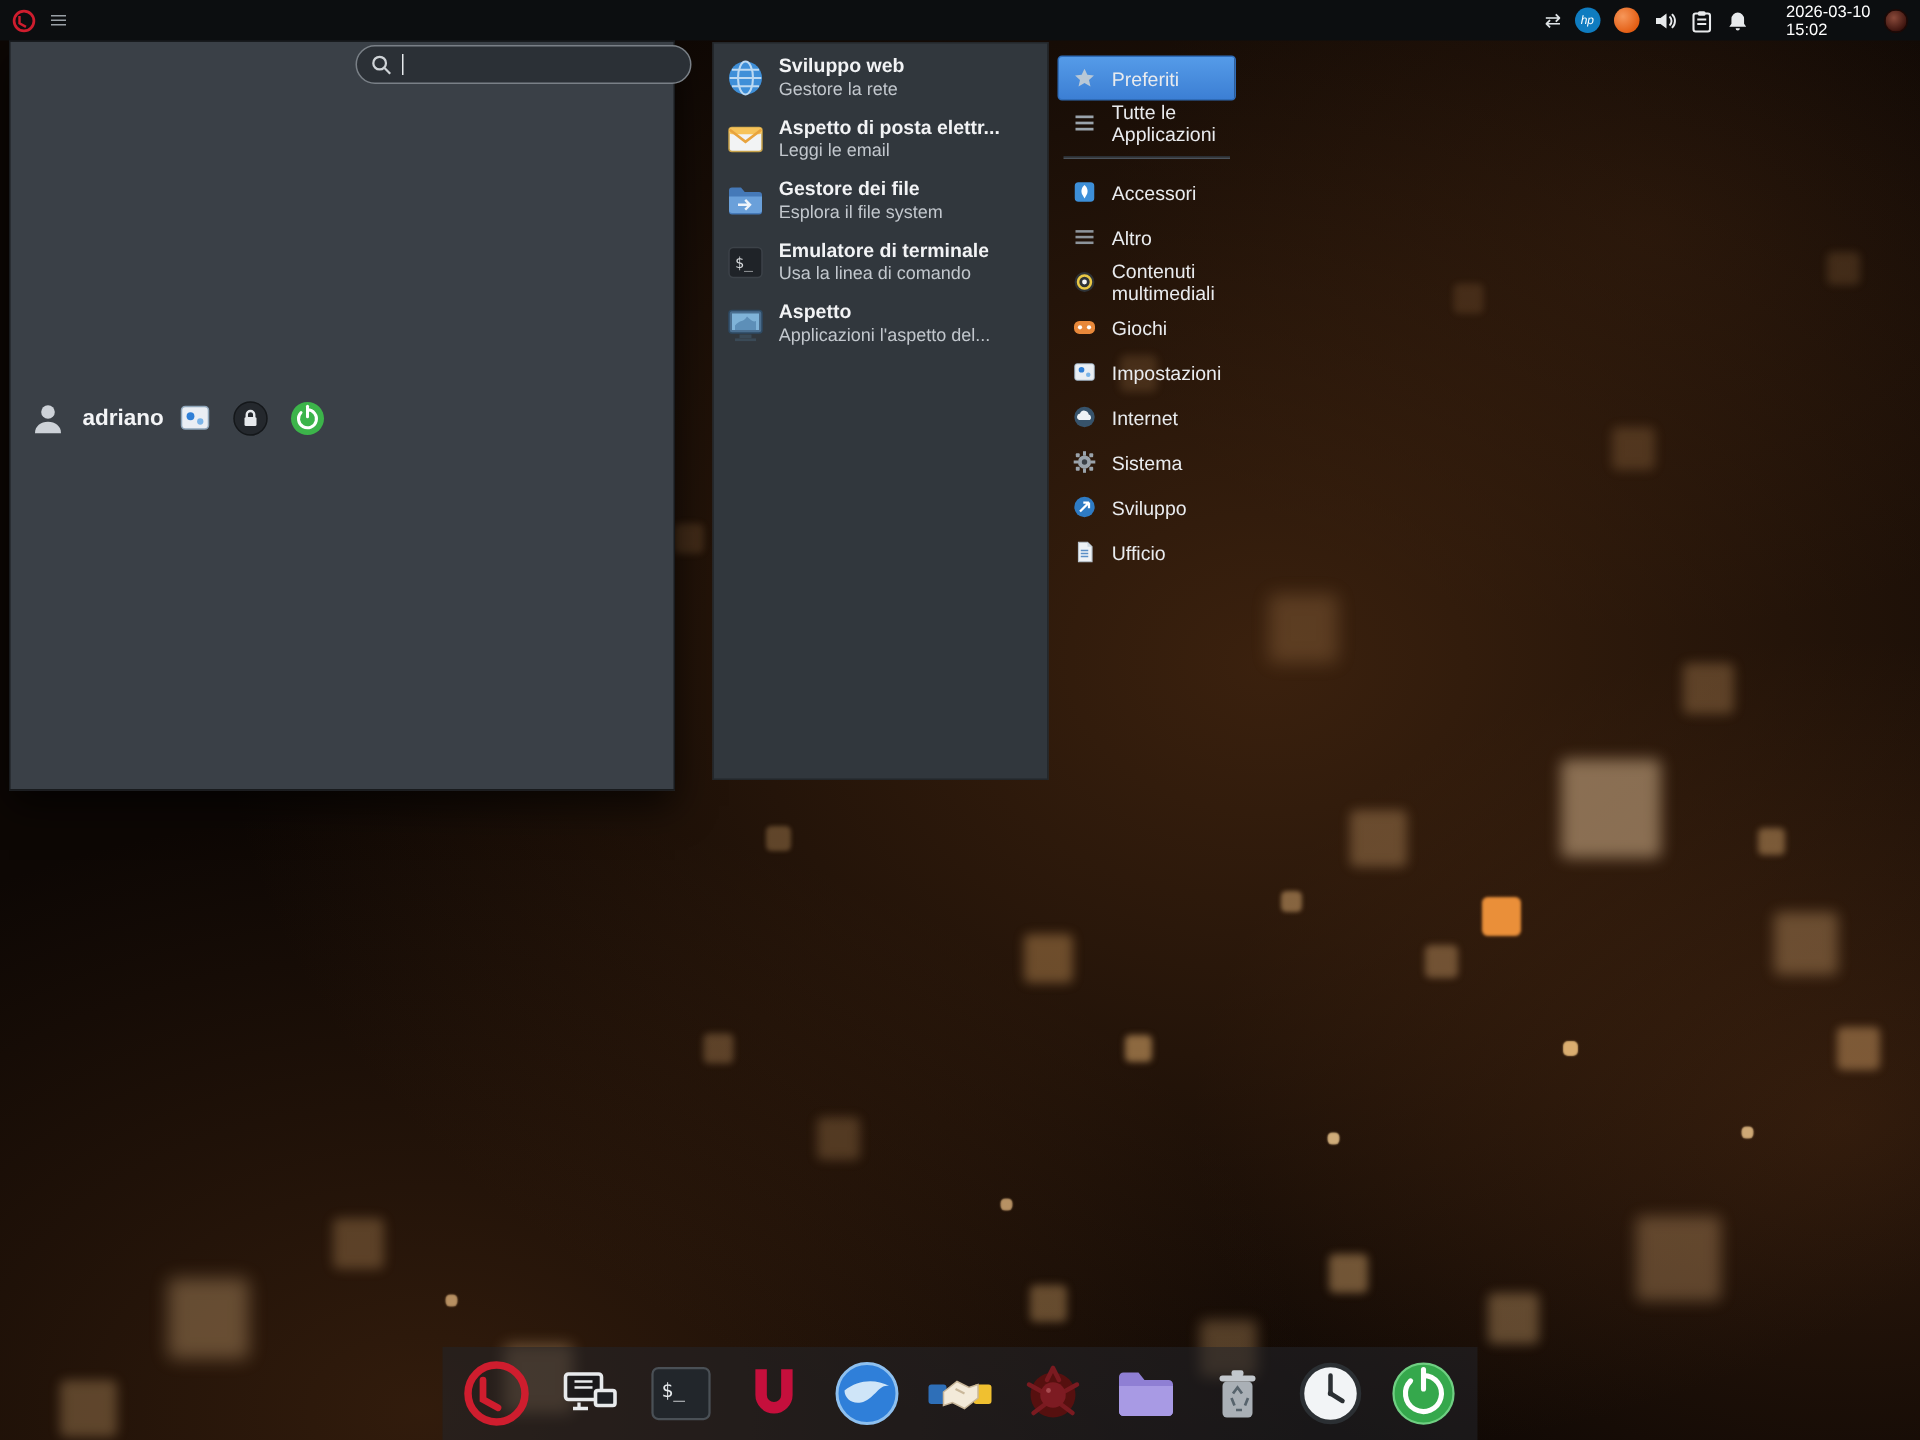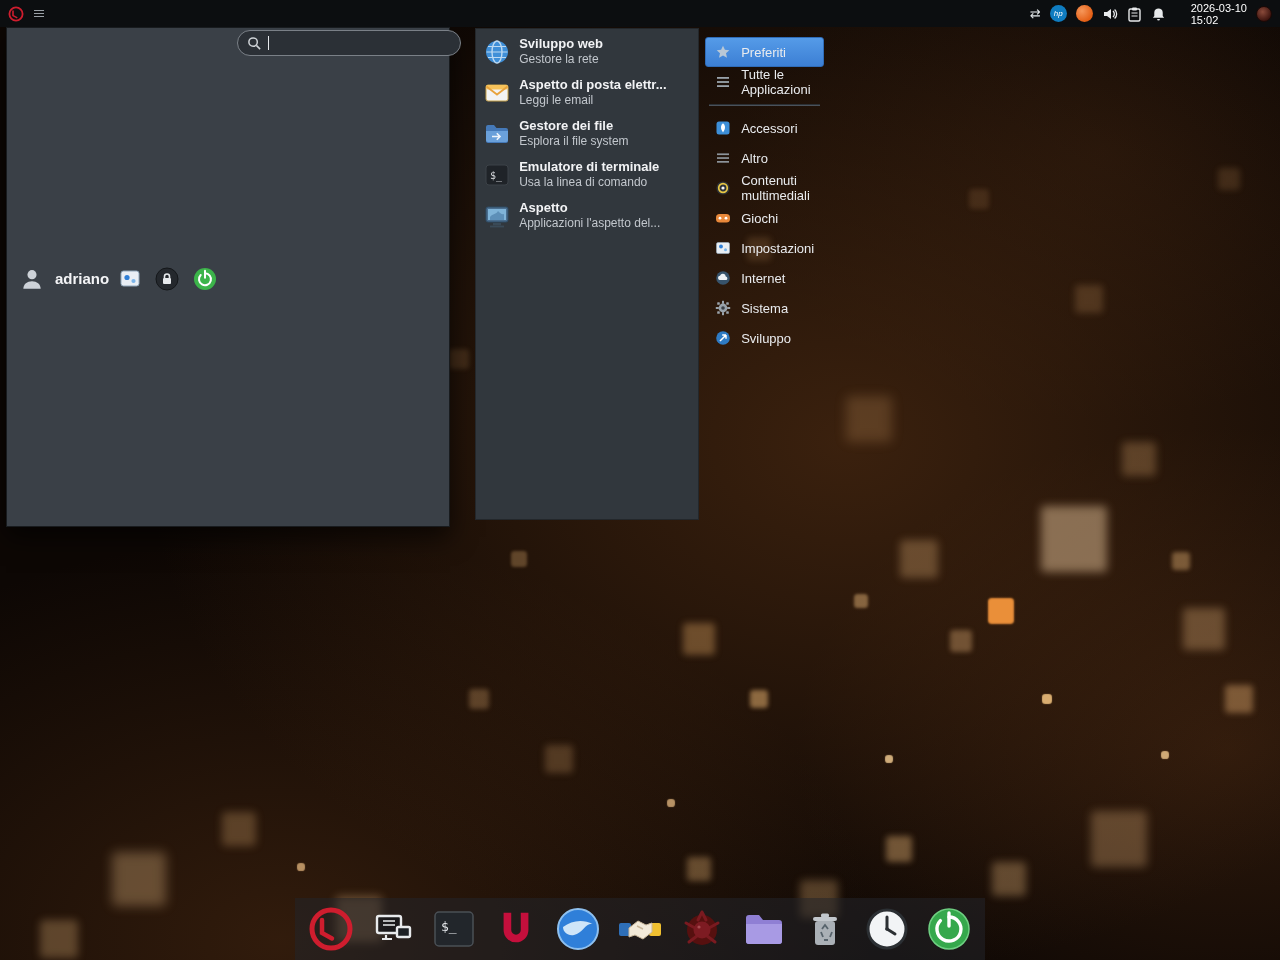--- a/index.html
+++ b/index.html
@@ -363,20 +363,30 @@
         </div>
         <div class="cat">
           <span class="ci">
             <svg width="16" height="16" viewBox="0 0 16 16">
                 <circle cx="8" cy="8" r="6.8" fill="#2e7bc4"></circle>
                 <path d="M5 11 11 5M11 5H7.2M11 5v3.8" stroke="#fff" stroke-width="1.5" fill="none"></path>
               </svg>
           </span>
           <span>Sviluppo</span>
         </div>
+        <div class="cat">
+          <span class="ci">
+            <svg width="16" height="16" viewBox="0 0 16 16">
+                <path d="M4 1.5h6l3 3V14.5H4z" fill="#eef2f6" stroke="#b8c2cc" stroke-width="0.8"></path>
+                <path d="M10 1.5v3h3z" fill="#cdd8e2"></path>
+                <path d="M5.5 7h5M5.5 9h5M5.5 11h5" stroke="#5b8fc7" stroke-width="1"></path>
+              </svg>
+          </span>
+          <span>Ufficio</span>
+        </div>
       </div>
     </div>
   </div>
 
   <div id="dock">
     <div class="ditem">
       <span style="display:flex">
         <svg width="46" height="46" viewBox="0 0 46 46">
             <circle cx="23" cy="23" r="19" fill="none" stroke="#cf1d2e" stroke-width="5"></circle>
             <path d="M14 14v13l10 5.5" fill="none" stroke="#cf1d2e" stroke-width="4.5" stroke-linecap="round"></path>

